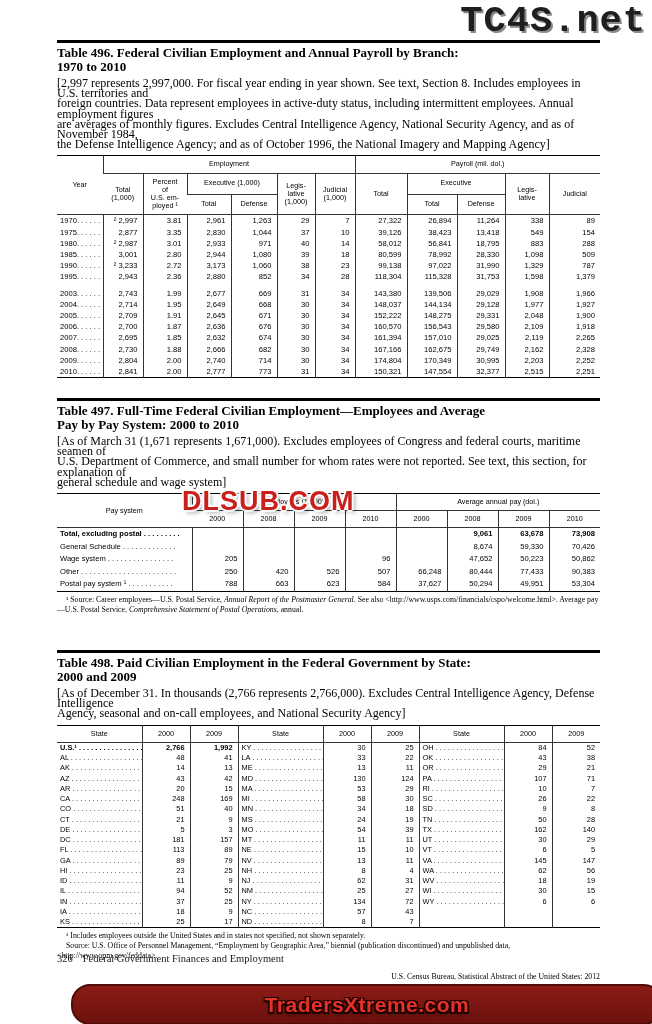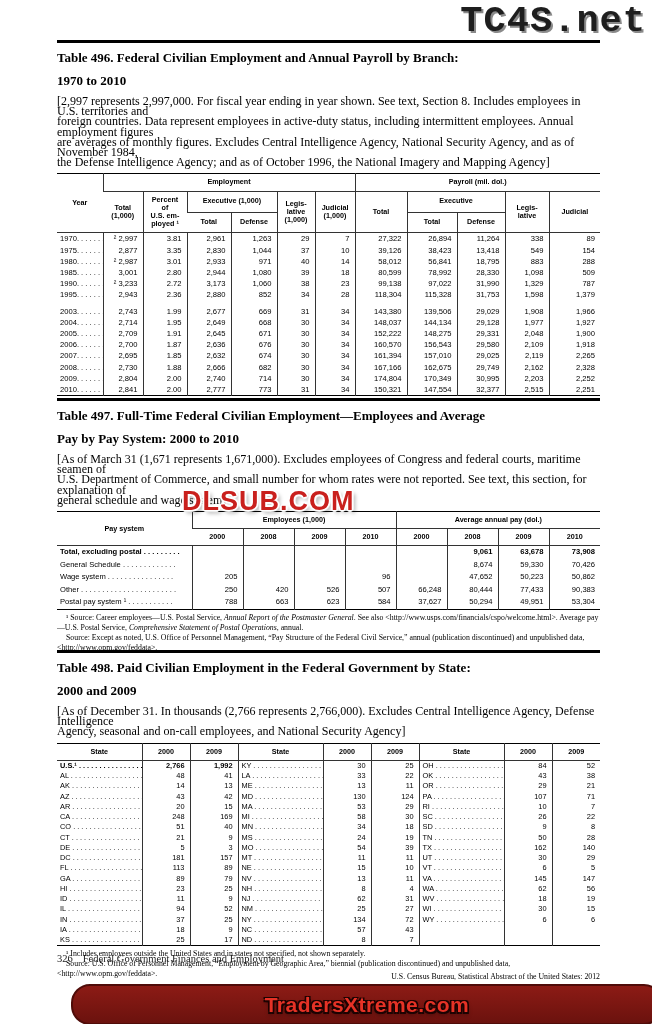--- a/index.html
+++ b/index.html
@@ -3,26 +3,26 @@
 <meta charset="utf-8">
 <style>
   html,body{margin:0;padding:0}
   body{width:652px;height:1024px;position:relative;background:#fff;overflow:hidden;
        font-family:"Liberation Serif",serif;color:#000}
   .sec{position:absolute;left:57px;width:543px}
   #sec496{top:40px}
   #sec497{top:398px}
   #sec498{top:650px}
   .rule{height:3px;background:#000;margin-bottom:3px}
-  .tbl-title{font-size:13px;font-weight:bold;line-height:23px;white-space:pre-line;margin:0 0 4px 0}
+  .tbl-title{font-size:13px;font-weight:bold;line-height:14px;white-space:pre-line;margin:0 0 4px 0}
   .headnote{font-size:12px;line-height:10.2px;white-space:pre-line;margin:0 0 6px 0}
   table.t{width:100%;border-collapse:collapse;table-layout:fixed;
           border-top:1.6px solid #000;border-bottom:1.2px solid #000;
           font-family:"Liberation Sans",sans-serif}
-  .t th{font-weight:bold;font-size:7.2px;line-height:8.2px;text-align:center;vertical-align:middle;
+  .t th{font-weight:normal;font-size:7.2px;line-height:8.2px;text-align:center;vertical-align:middle;
         padding:4px 1px;border-left:0.8px solid #333;border-bottom:0.8px solid #333;white-space:pre-line}
   .t td{font-size:7.6px;text-align:right;padding:0 5px 0 1px;border-left:0.8px solid #333;
         overflow:hidden;white-space:nowrap}
   .t th:first-child,.t td:first-child{border-left:none}
   .t td.stub{text-align:left;padding-left:3px;padding-right:0}
   .t496 td{height:11.2px;line-height:11.2px}
   .t497 td{height:12.5px;line-height:12.5px}
   .t498 td{height:10.25px;line-height:10.25px;font-size:7.4px}
   .t496 tr.gaptop td{padding-top:5px}
   tr.boldrow td{font-weight:bold}
@@ -400,21 +400,20 @@
             <td>623</td>
             <td>584</td>
             <td>37,627</td>
             <td>50,294</td>
             <td>49,951</td>
             <td>53,304</td>
           </tr>
         </tbody>
     </table>
     <p class="fnote"><span>¹ Source: Career employees—U.S. Postal Service, </span><span class="it">Annual Report of the Postmaster General</span><span>. See also &lt;http://www.usps.com/financials/cspo/welcome.html&gt;. Average pay—U.S. Postal Service, </span><span class="it">Comprehensive Statement of Postal Operations</span><span>, annual.</span></p>
-    <p class="srcnote">Source: Except as noted, U.S. Office of Personnel Management, “Pay Structure of the Federal Civil Service,” annual (publication discontinued) and unpublished data, &lt;http://www.opm.gov/feddata&gt;.</p>
   </section>
 
   <section class="sec" id="sec498">
     <div class="rule"></div>
     <h2 class="tbl-title">Table 498. Paid Civilian Employment in the Federal Government by State:
 2000 and 2009</h2>
     <p class="headnote">[As of December 31. In thousands (2,766 represents 2,766,000). Excludes Central Intelligence Agency, Defense Intelligence
 Agency, seasonal and on-call employees, and National Security Agency]</p>
     <table class="t t498">
       <colgroup>

